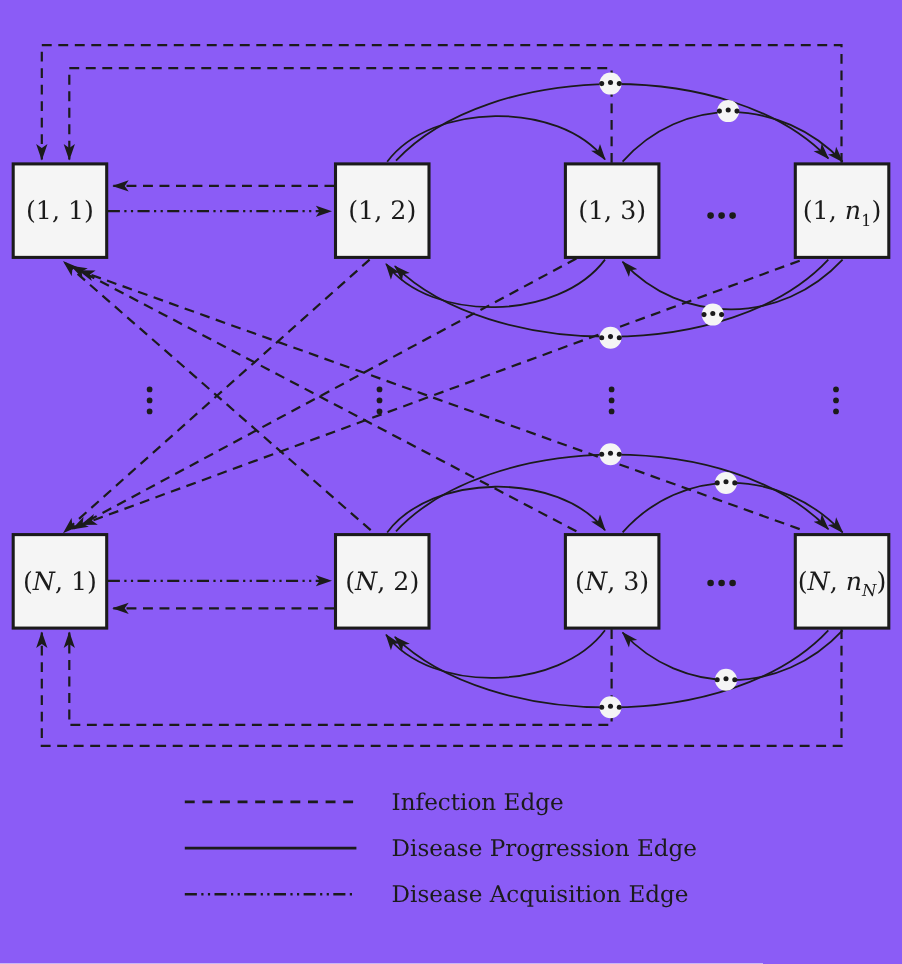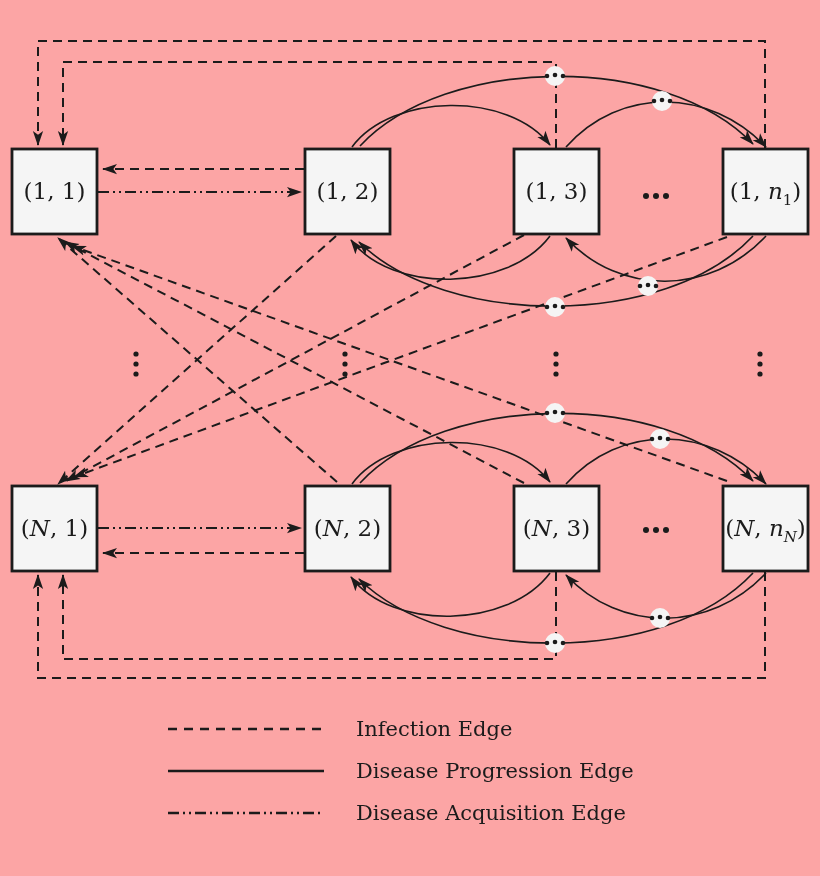--- a/index.html
+++ b/index.html
@@ -1,16 +1,16 @@
 <!DOCTYPE html>
 <html><head>
 <meta charset="utf-8">
 <style>
   html,body{margin:0;padding:0;background:#f5f5f5;}
-  .stage{width:820px;height:876px;position:relative;background:#fca5a5;overflow:hidden;}
+  .stage{width:820px;height:876px;position:relative;background:#8b5cf6;overflow:hidden;}
   svg{display:block;}
   text{font-family:"DejaVu Serif","Liberation Serif",serif;fill:#1b1b1b;}
   .node-label{font-size:23px;}
   .legend-label{font-size:21px;}
   .solid-edge{fill:none;stroke:#1b1b1b;stroke-width:1.6;}
   .dashed-edge{fill:none;stroke:#1b1b1b;stroke-width:2;stroke-dasharray:9 6;}
   .acq-edge{fill:none;stroke:#1b1b1b;stroke-width:2;stroke-dasharray:11 4 2 4 2 4;}
   .box{fill:#f5f5f5;stroke:#1b1b1b;stroke-width:2.8;}
   .halo{fill:#f5f5f5;stroke:none;}
   .dot{fill:#1b1b1b;}

